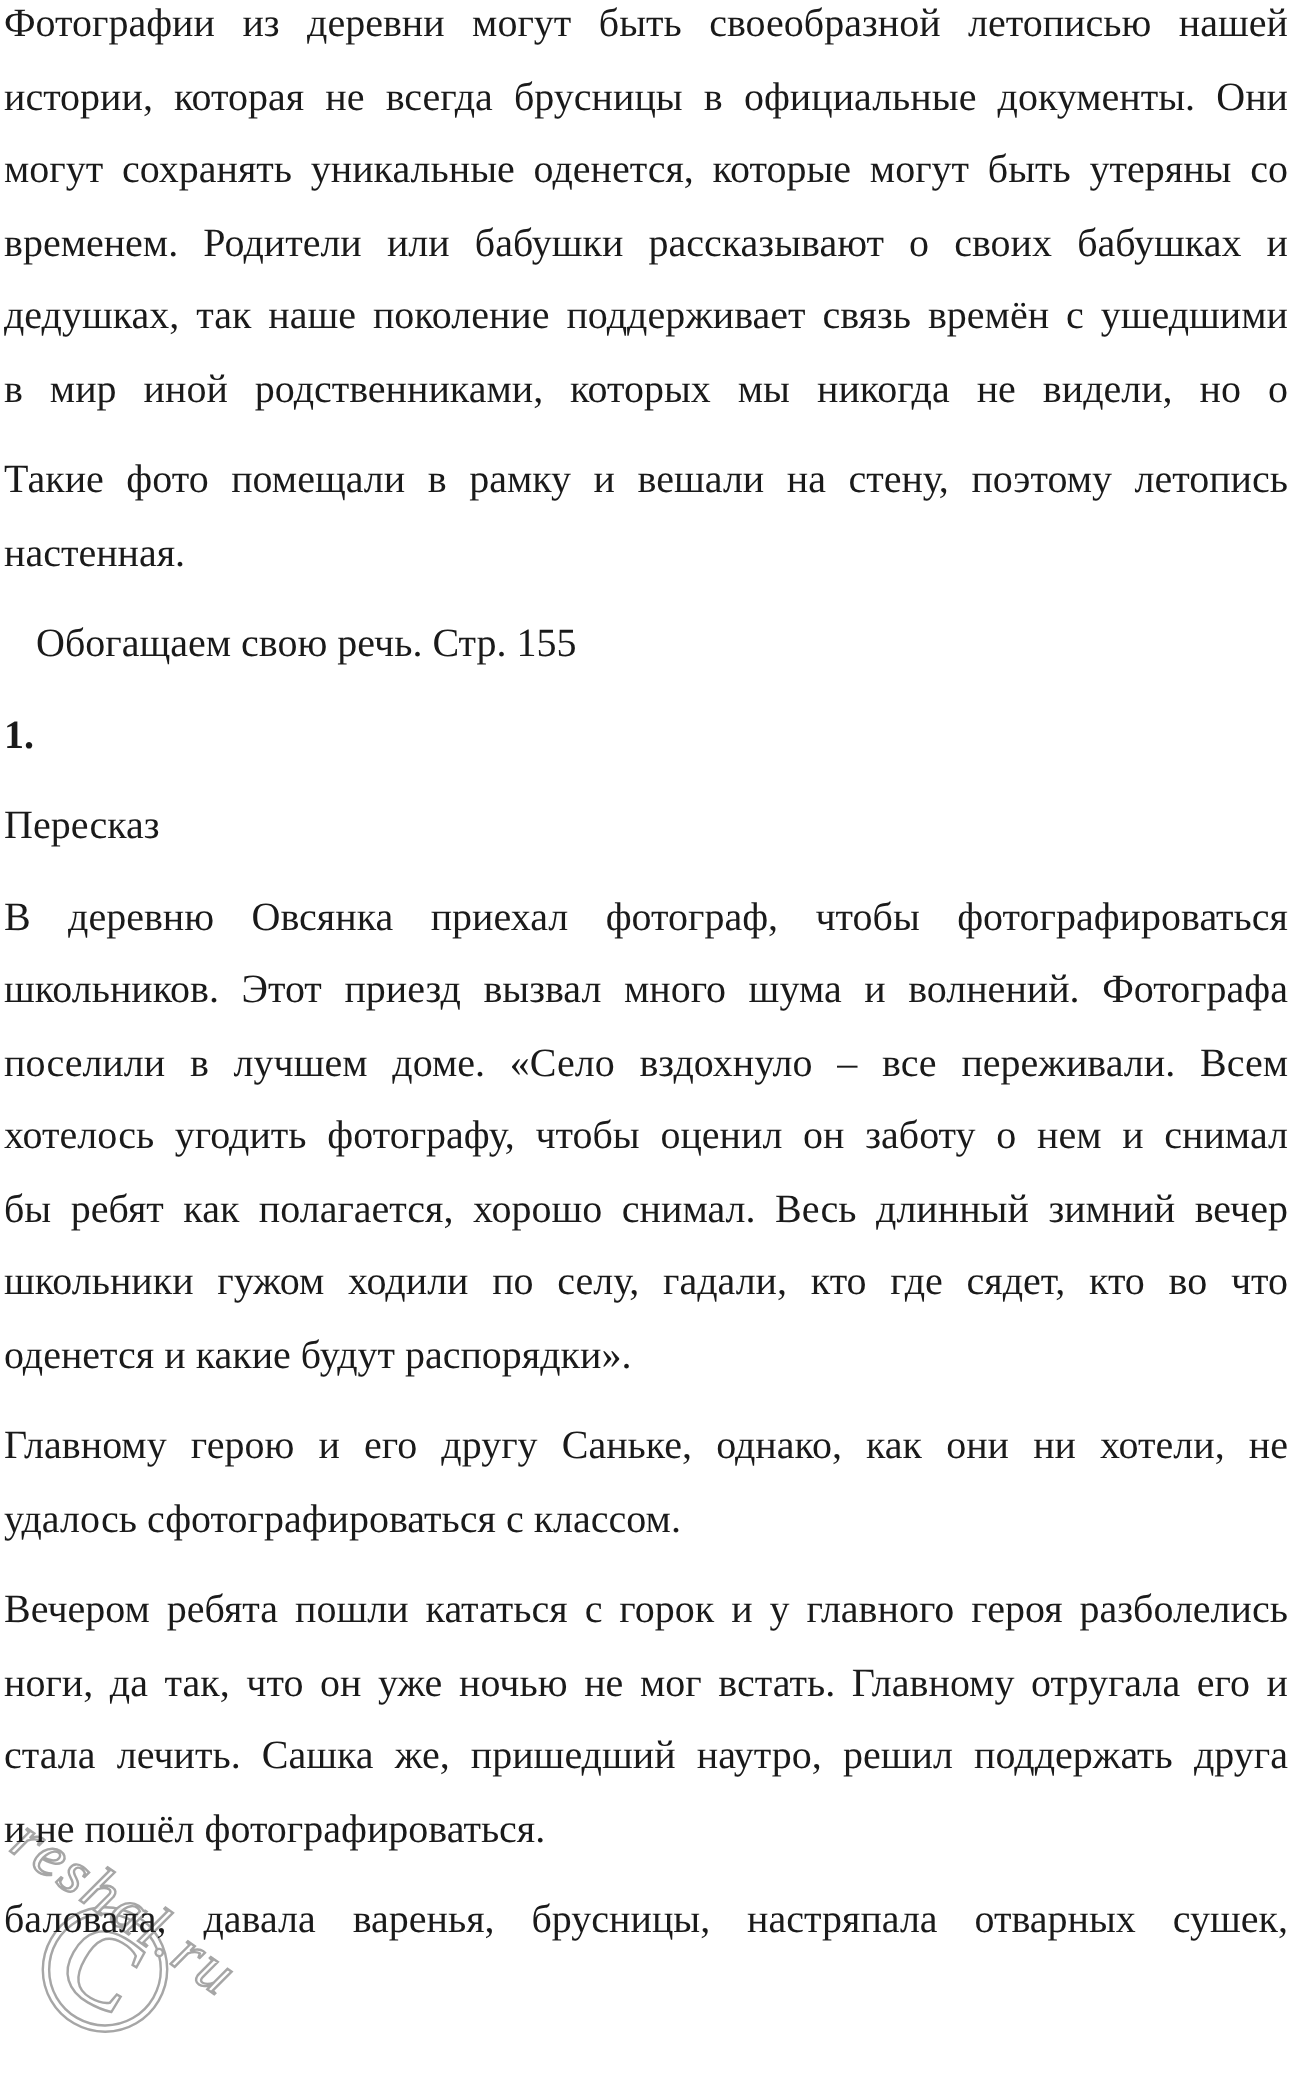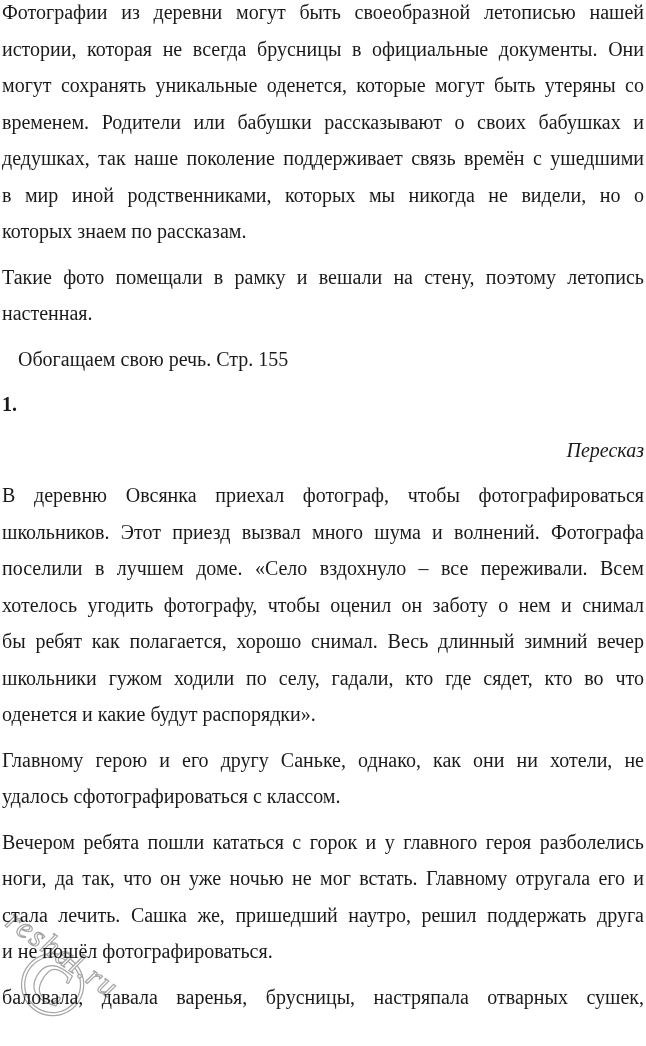--- a/index.html
+++ b/index.html
@@ -38,22 +38,21 @@
     font-weight: normal;
     line-height: 36.5px;
     margin: 0 0 9px 16px;
   }
   .number {
     font-weight: bold;
     line-height: 36.5px;
     margin: 0 0 9px 0;
   }
   .subtitle {
-    font-style: italic;
-    text-align: right;
+    text-align: left;
     line-height: 36.5px;
     margin: 0 0 9px 0;
   }
   .watermark {
     position: absolute;
     z-index: 0;
     left: 0;
     top: 0;
     width: 100%;
     height: 100%;
@@ -94,21 +93,20 @@
     <span class="wm-text">reshal.ru</span>
   </div>
   <main id="doc-body">
       <div class="para">
         <div class="line jl">Фотографии из деревни могут быть своеобразной летописью нашей</div>
         <div class="line jl">истории, которая не всегда брусницы в официальные документы. Они</div>
         <div class="line jl">могут сохранять уникальные оденется, которые могут быть утеряны со</div>
         <div class="line jl">временем. Родители или бабушки рассказывают о своих бабушках и</div>
         <div class="line jl">дедушках, так наше поколение поддерживает связь времён с ушедшими</div>
         <div class="line jl">в мир иной родственниками, которых мы никогда не видели, но о</div>
-        <div class="line">которых знаем по рассказам.</div>
       </div>
       <div class="para">
         <div class="line jl">Такие фото помещали в рамку и вешали на стену, поэтому летопись</div>
         <div class="line">настенная.</div>
       </div>
       <div class="heading">Обогащаем свою речь. Стр. 155</div>
       <div class="number">1.</div>
       <div class="subtitle">Пересказ</div>
       <div class="para">
         <div class="line jl">В деревню Овсянка приехал фотограф, чтобы фотографироваться</div>

